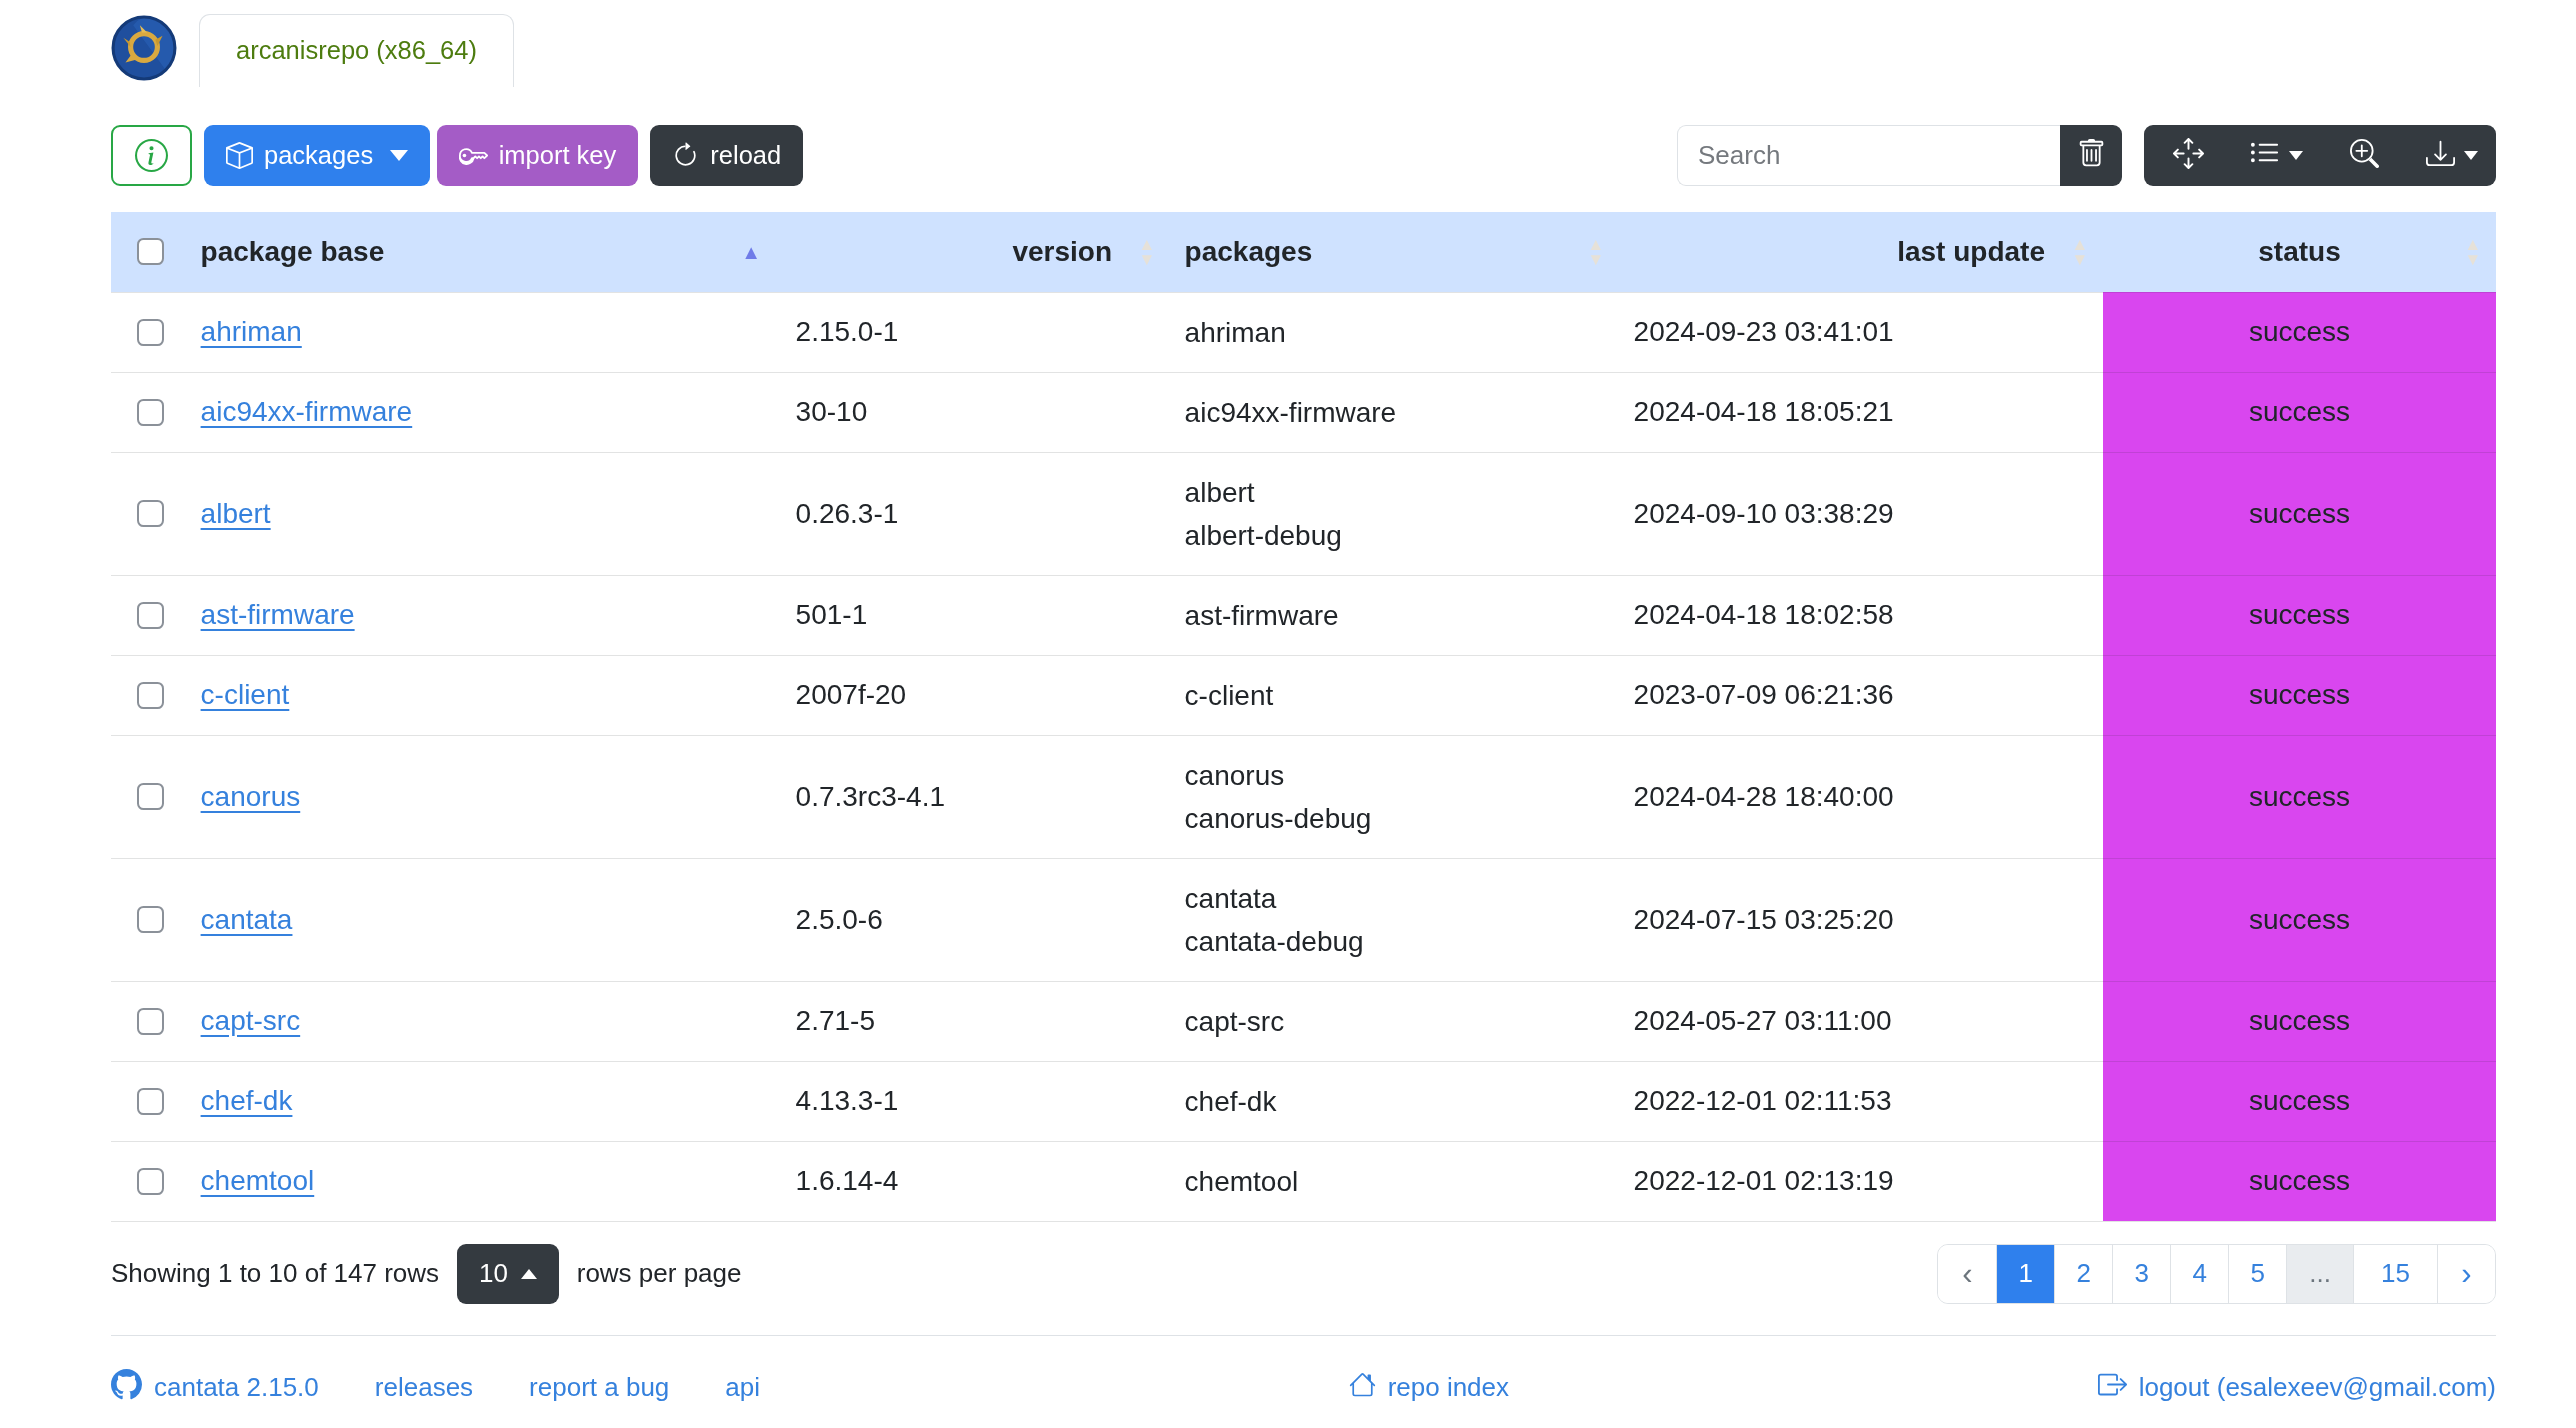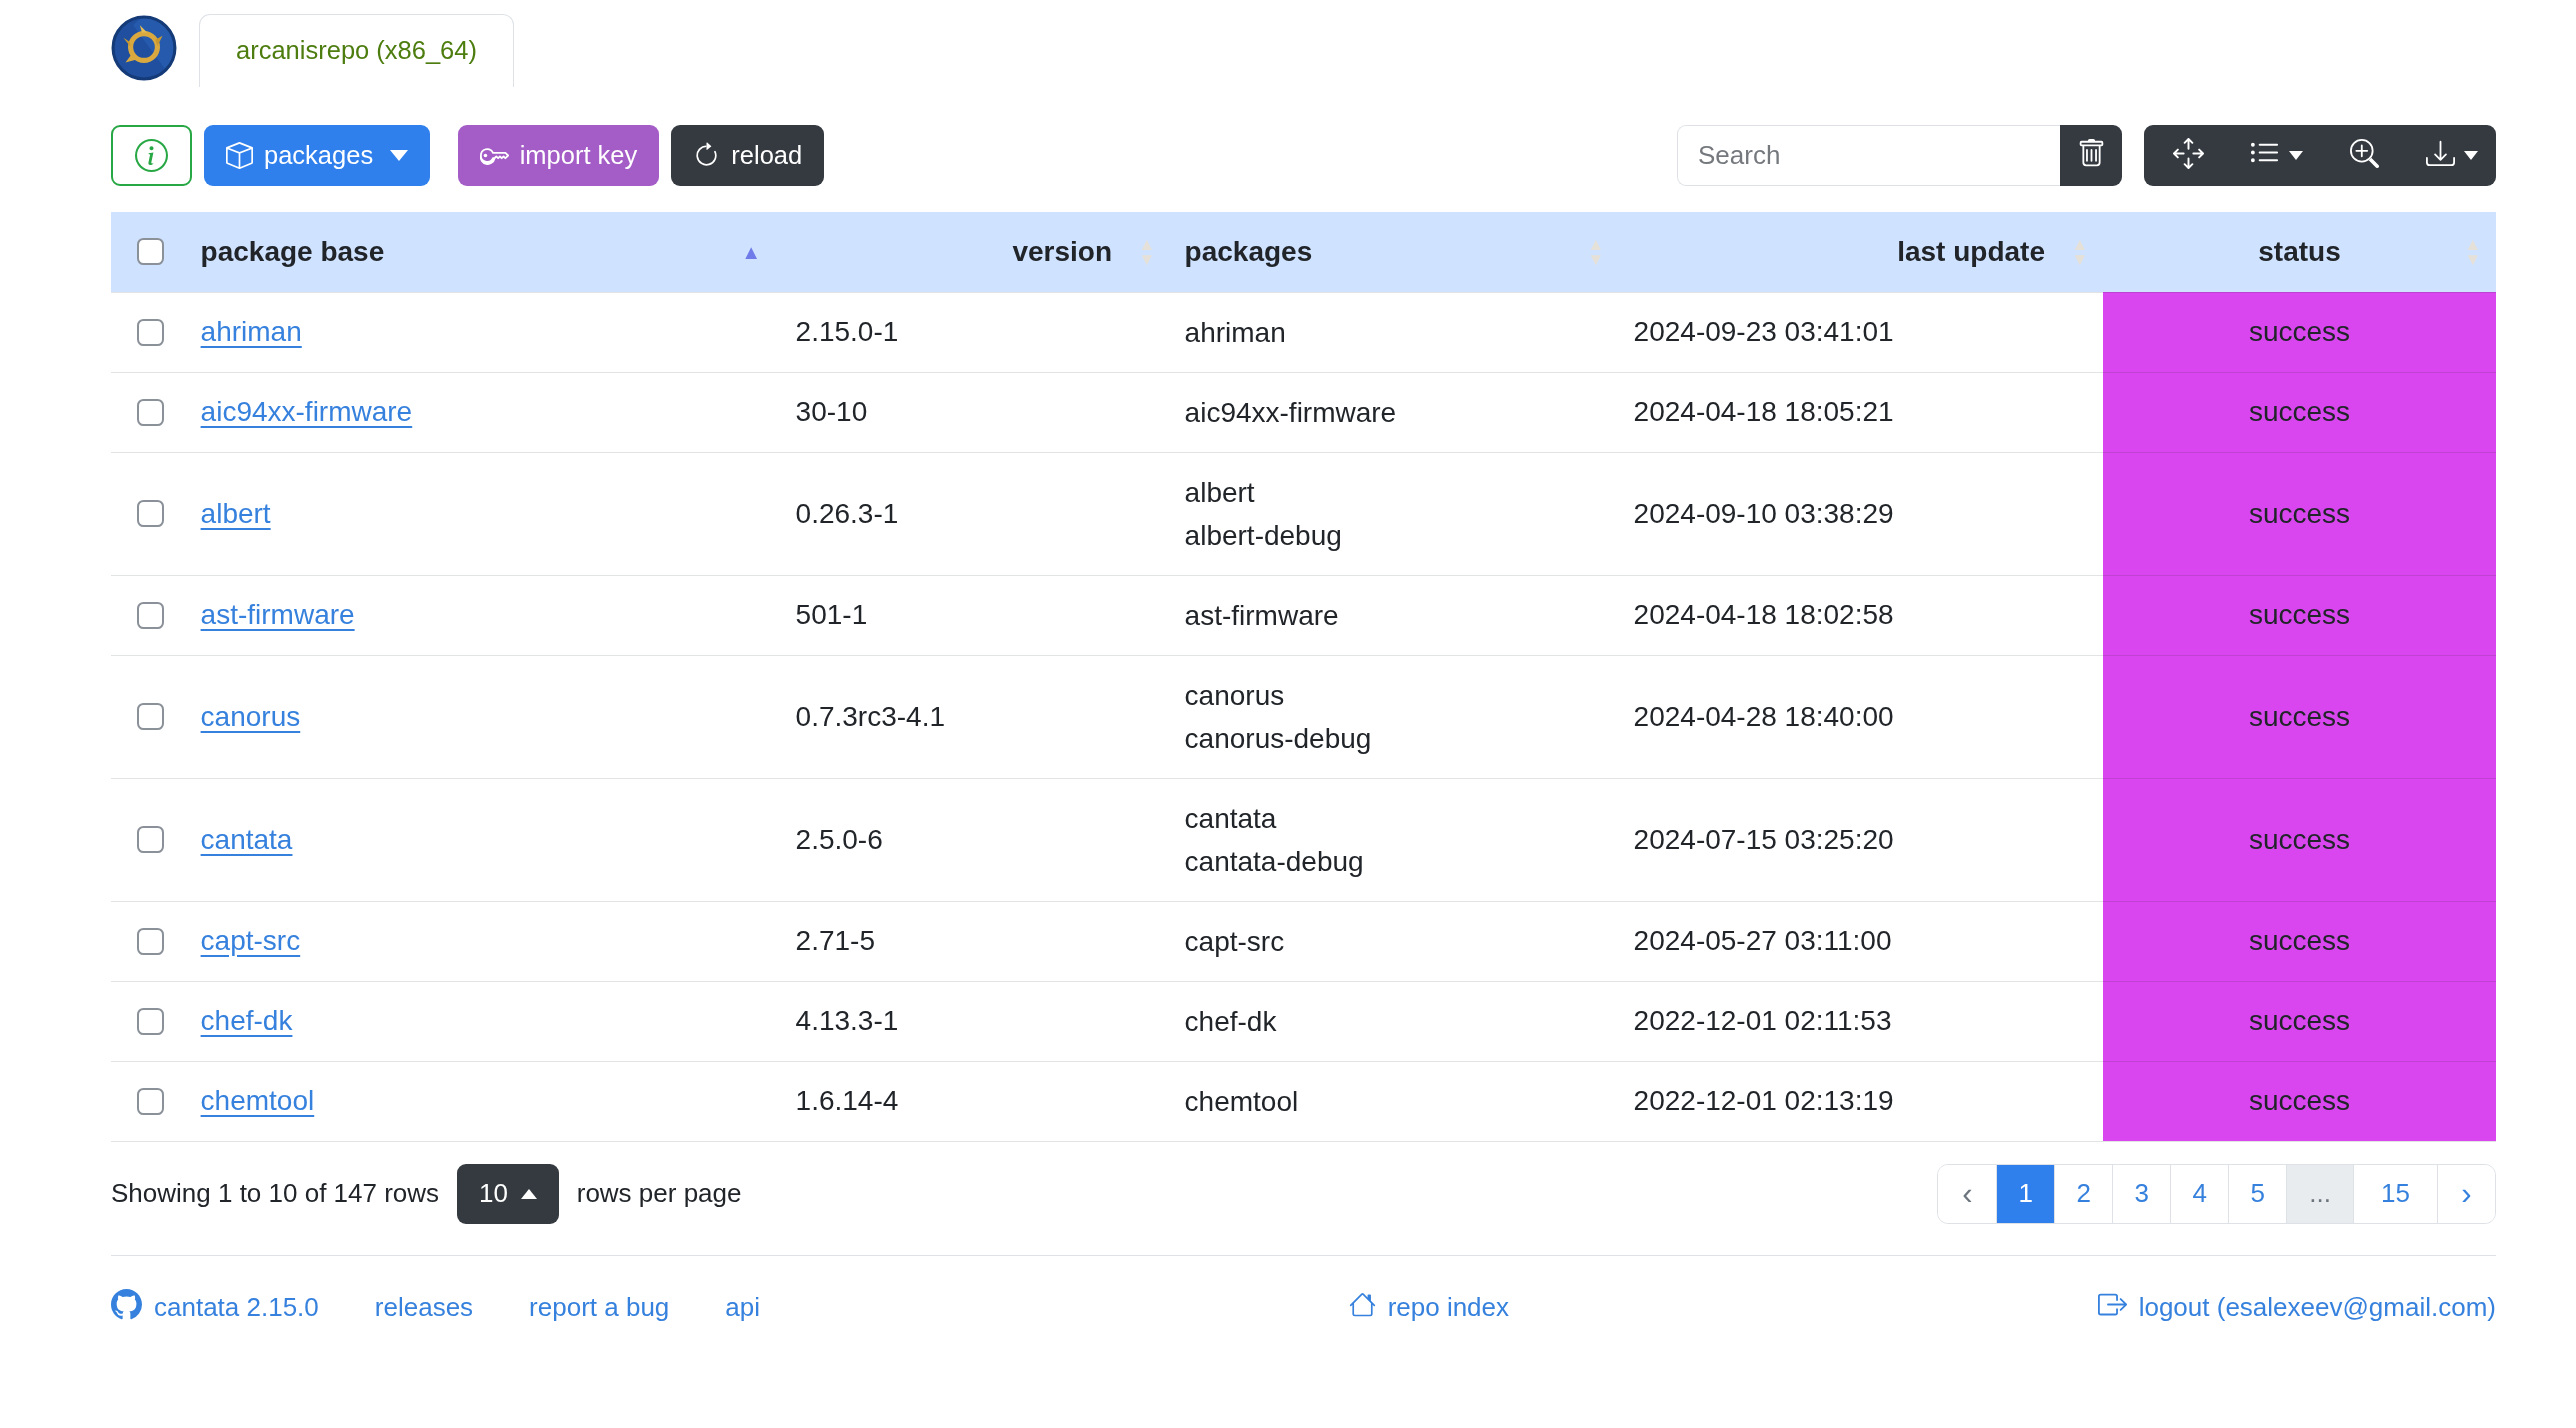--- a/index.html
+++ b/index.html
@@ -23,21 +23,21 @@
   
   .toolbar { margin-top: 38px; display: flex; align-items: center; }
   .btn {
     height: 61px; border: none; border-radius: 9px; font-size: 25.5px; color: #fff;
     display: inline-flex; align-items: center; justify-content: center; gap: 11px;
     padding: 0 22px; font-family: inherit; cursor: pointer; white-space: nowrap;
   }
   .btn svg { display: block; }
   .btn-info { width: 81px; background: #fff; border: 2.7px solid #28a745; padding: 0; }
   .btn-primary { background: #2f80ed; }
-  .btn-purple { background: #a45cc6; margin-left: 28px; }
+  .btn-purple { background: #a45cc6; margin-left: 7px; }
   .btn-dark { background: #343a40; margin-left: 12px; justify-content: flex-end; }
   .caret-down { width: 0; height: 0; border-left: 9px solid transparent; border-right: 9px solid transparent; border-top: 11px solid #fff; margin-left: 5.5px; }
   .caret-down.sm { border-left-width: 7.3px; border-right-width: 7.3px; border-top-width: 9px; margin-left: 1.8px; }
   .caret-up { width: 0; height: 0; border-left: 8.2px solid transparent; border-right: 8.2px solid transparent; border-bottom: 10px solid #fff; }
 
   .toolbar-right { margin-left: auto; display: flex; align-items: center; }
   .search-input {
     width: 383px; height: 61px; border: 1.8px solid #dee2e6; border-right: none;
     border-radius: 9px 0 0 9px; padding: 0 20px; font-size: 26px;
     font-family: inherit; color: #c2410c; outline: none; background: #fff;
@@ -306,20 +306,34 @@
       <a href="#">ast-firmware</a>
     </td>
     <td class="al-right">501-1</td>
     <td class="pkgs">
             <div>ast-firmware</div>
           </td>
     <td class="al-right">2024-04-18 18:02:58</td>
     <td class="status">success</td>
   </tr>
 
+  <tr>
+    <td class="cb">
+      <input type="checkbox" style="">
+    </td>
+    <td class="base">
+      <a href="#">c-client</a>
+    </td>
+    <td class="al-right">2007f-20</td>
+    <td class="pkgs">
+            <div>c-client</div>
+          </td>
+    <td class="al-right">2023-07-09 06:21:36</td>
+    <td class="status">success</td>
+  </tr>
 
   <tr>
     <td class="cb">
       <input type="checkbox" style="">
     </td>
     <td class="base">
       <a href="#">canorus</a>
     </td>
     <td class="al-right">0.7.3rc3-4.1</td>
     <td class="pkgs">

